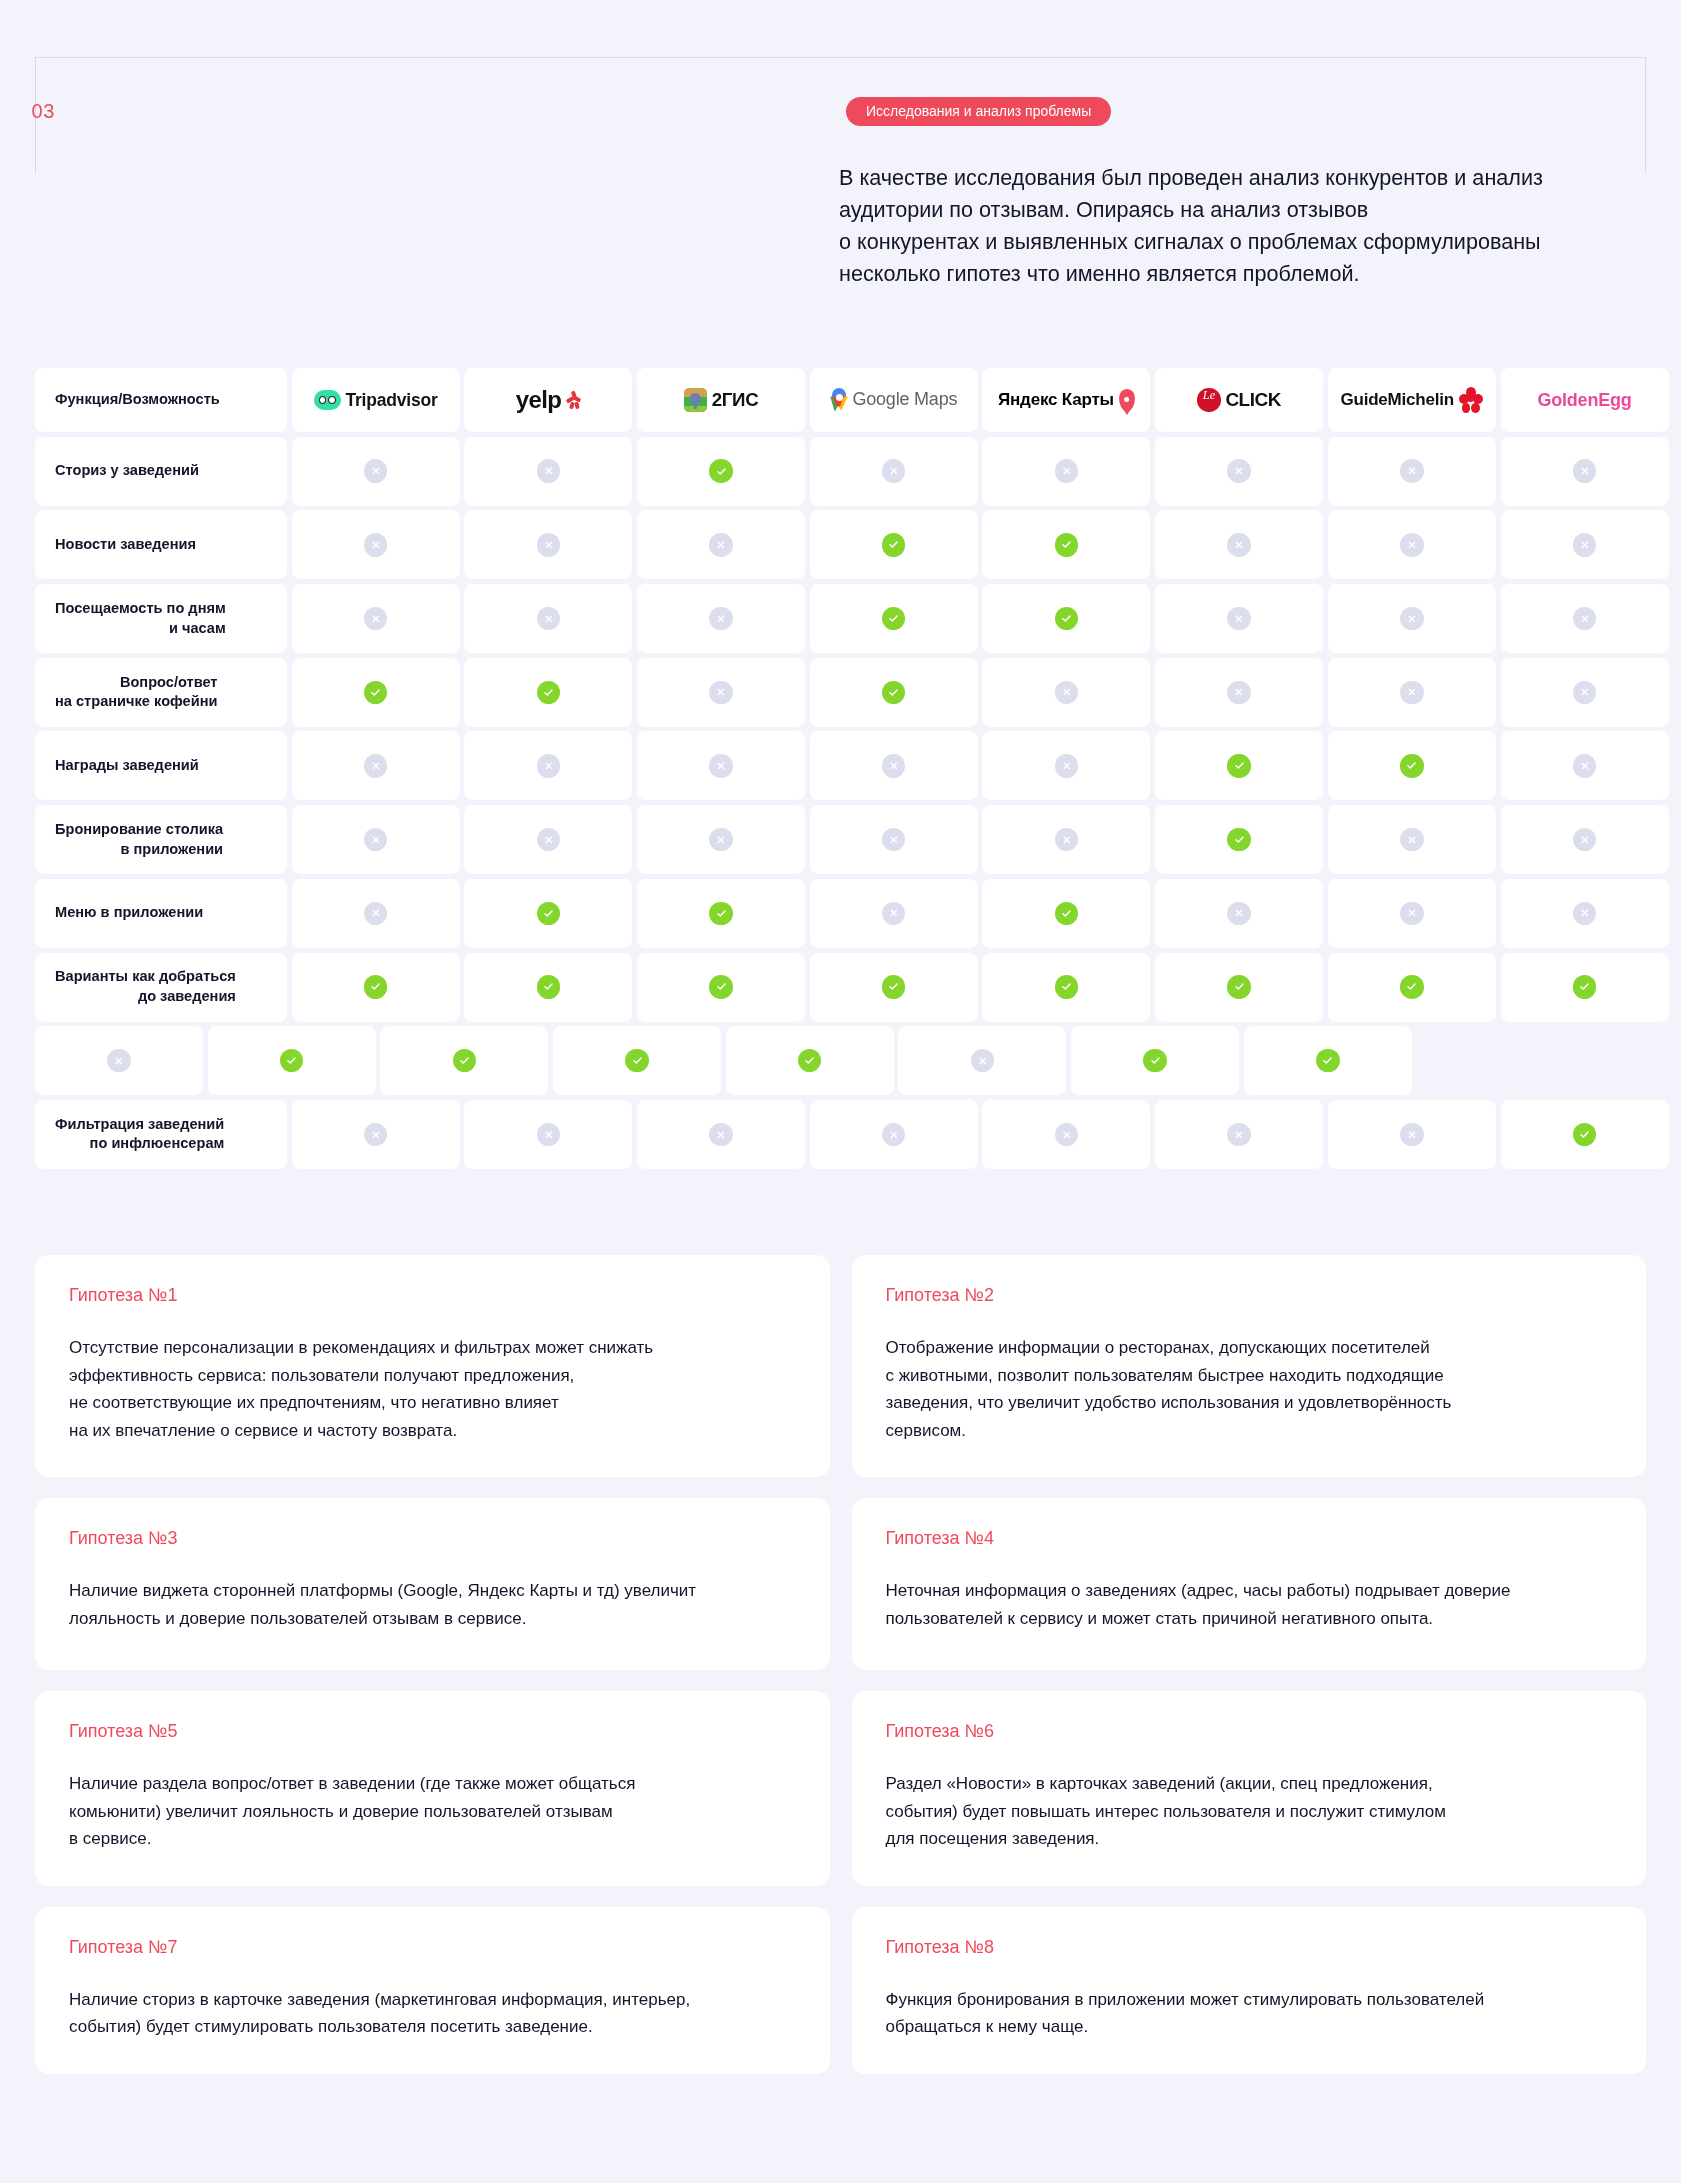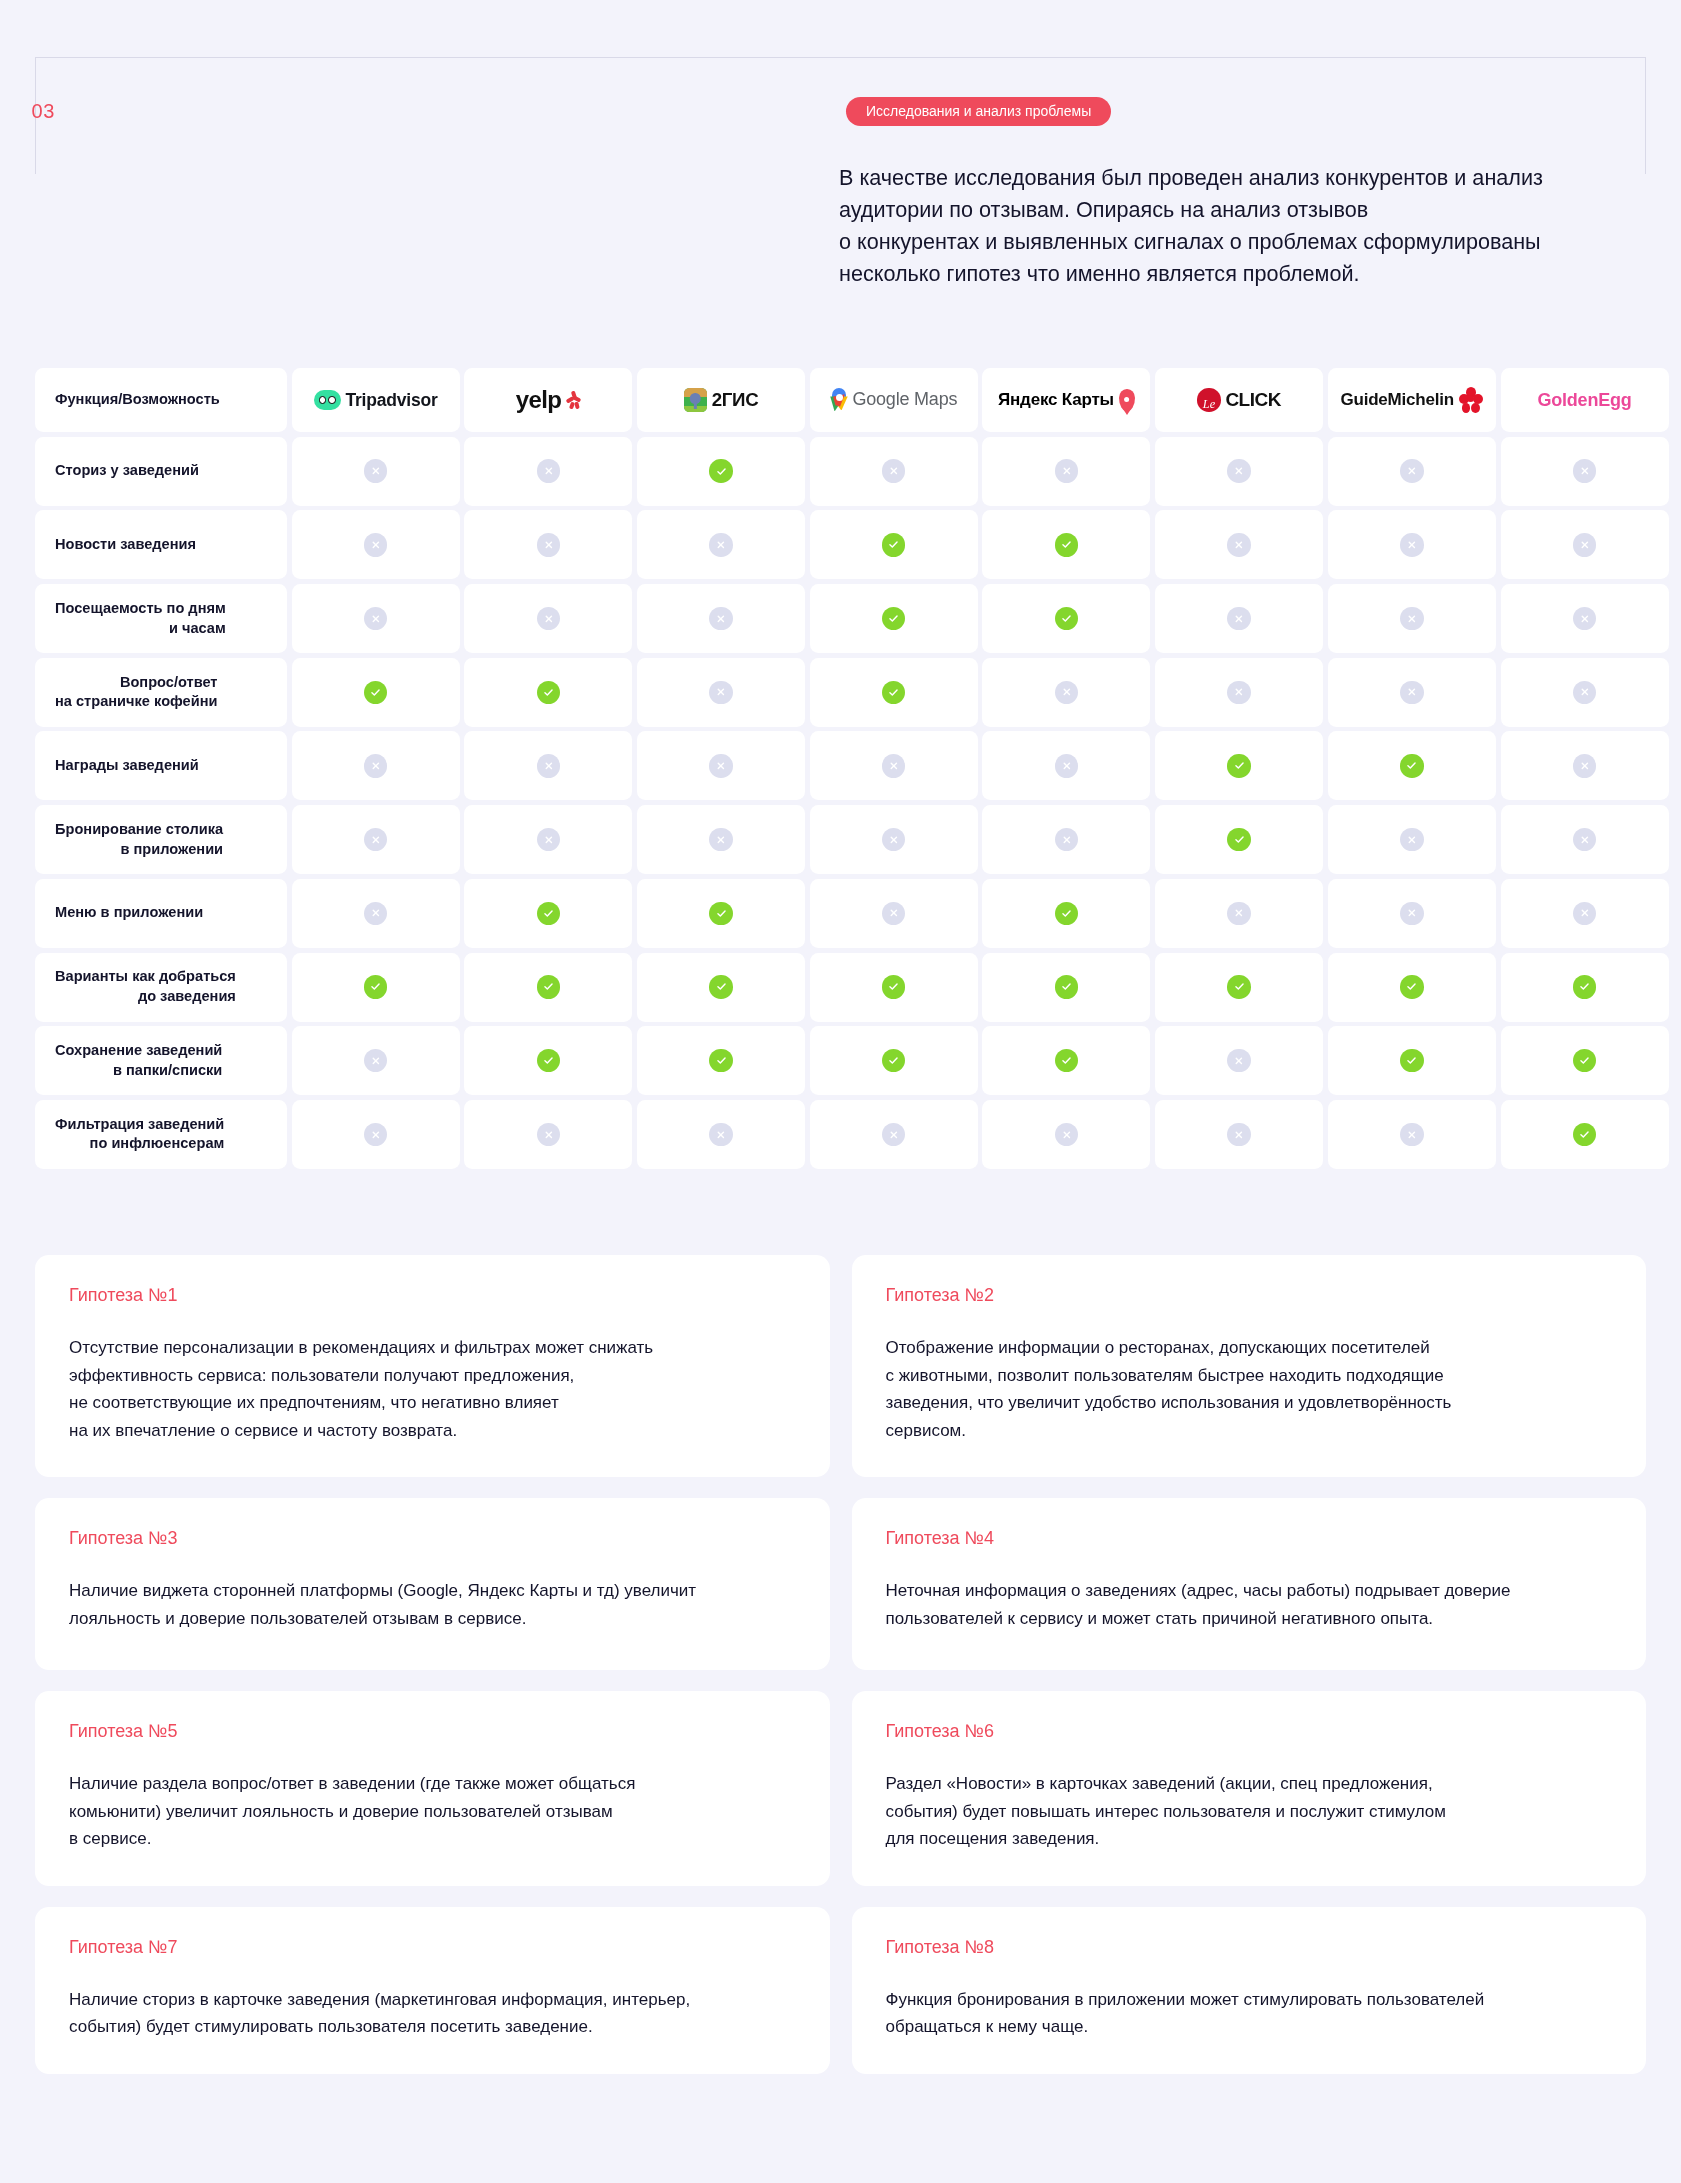--- a/index.html
+++ b/index.html
@@ -108,21 +108,21 @@
 
   .ya-text { font-size: 17px; font-weight: 700; color: #000000; letter-spacing: -0.2px; }
   .ya-pin { width: 16.3px; height: 22px; background: #ef4a5c;
             border-radius: 50% 50% 50% 50% / 42% 42% 62% 62%; position: relative; }
   .ya-pin::after{ content:""; position:absolute; left:50%; top:7.6px; transform:translateX(-50%);
                   width:5.8px; height:5.8px; border-radius:50%; background:#fff; }
   .ya-pin::before{ content:""; position:absolute; left:50%; bottom:-3.5px; transform:translateX(-50%);
                    border-left:4.1px solid transparent; border-right:4.1px solid transparent; border-top:6.4px solid #ef4a5c; }
 
   .le-circle { width: 23.4px; height: 23.4px; border-radius: 50%; background: #d0112b;
-               display:flex; align-items:flex-end; justify-content:center; }
+               display:flex; align-items:flex-start; justify-content:center; }
   .le-circle span { color:#fff; font-style: italic; font-size: 12.3px; font-family:"Liberation Serif", serif; }
   .click-text { font-size: 19px; font-weight: 700; color: #111; letter-spacing: -0.5px; }
 
   .gm-text { font-size: 17px; font-weight: 700; color: #111; letter-spacing: -0.2px; }
   .gm-man { position: relative; width: 24.5px; height: 27px; }
   .gm-man i { position:absolute; background:#e3142a; border-radius:50%; display:block; }
   .gmA { width:10px; height:11px; left:7px; top:0px; }
   .gmB { width:10px; height:10px; left:0px;  top:7.6px; }
   .gmC { width:10px; height:10px; left:14px; top:7.6px; }
   .gmD { width:8.8px; height:10px; left:2.9px;  top:16.3px; }
@@ -736,24 +736,20 @@
           </div>
           <div class="cell c-brand">
             <span class="mark yes">
               <svg width="13" height="13" viewBox="0 0 22 22">
                 <path d="M5 11.6 L9 15.4 L17 6.6" fill="none" stroke="#ffffff" stroke-width="2.4" stroke-linecap="round" stroke-linejoin="round"></path>
               </svg>
             </span>
           </div>
         </div>
         <div class="trow">
-          <div class="cell c-feature">
-            <span class="feature-label" style="white-space: pre-line;">Сохранение заведений
-в папки/списки</span>
-          </div>
           <div class="cell c-brand">
             <span class="mark no">
               <svg width="11.7" height="11.7" viewBox="0 0 20 20">
                 <path d="M5.5 5.5 L14.5 14.5 M14.5 5.5 L5.5 14.5" fill="none" stroke="#ffffff" stroke-width="2.4" stroke-linecap="round"></path>
               </svg>
             </span>
           </div>
           <div class="cell c-brand">
             <span class="mark yes">
               <svg width="13" height="13" viewBox="0 0 22 22">

